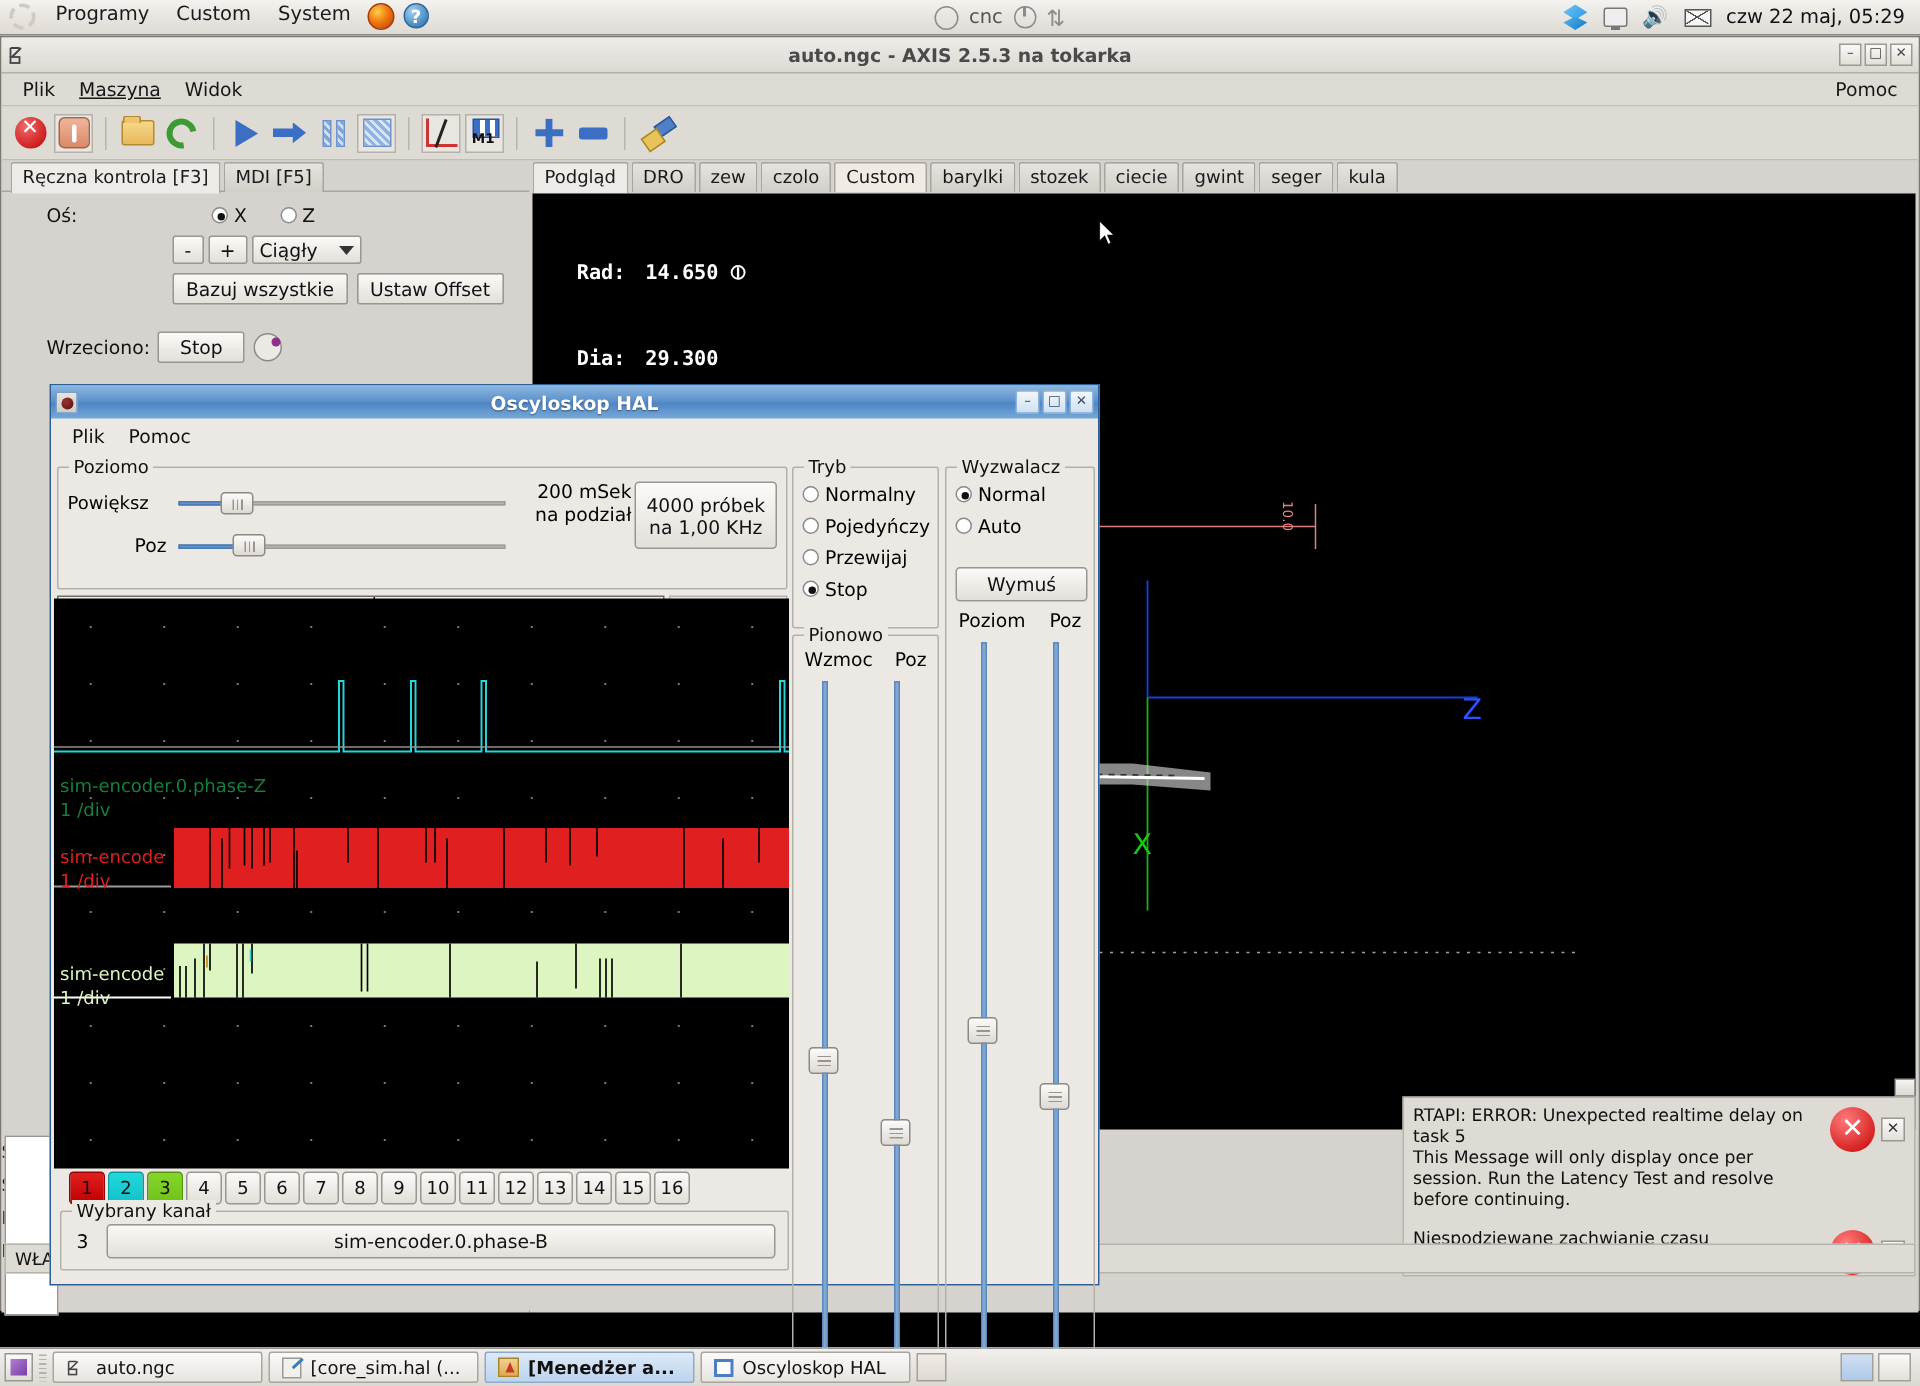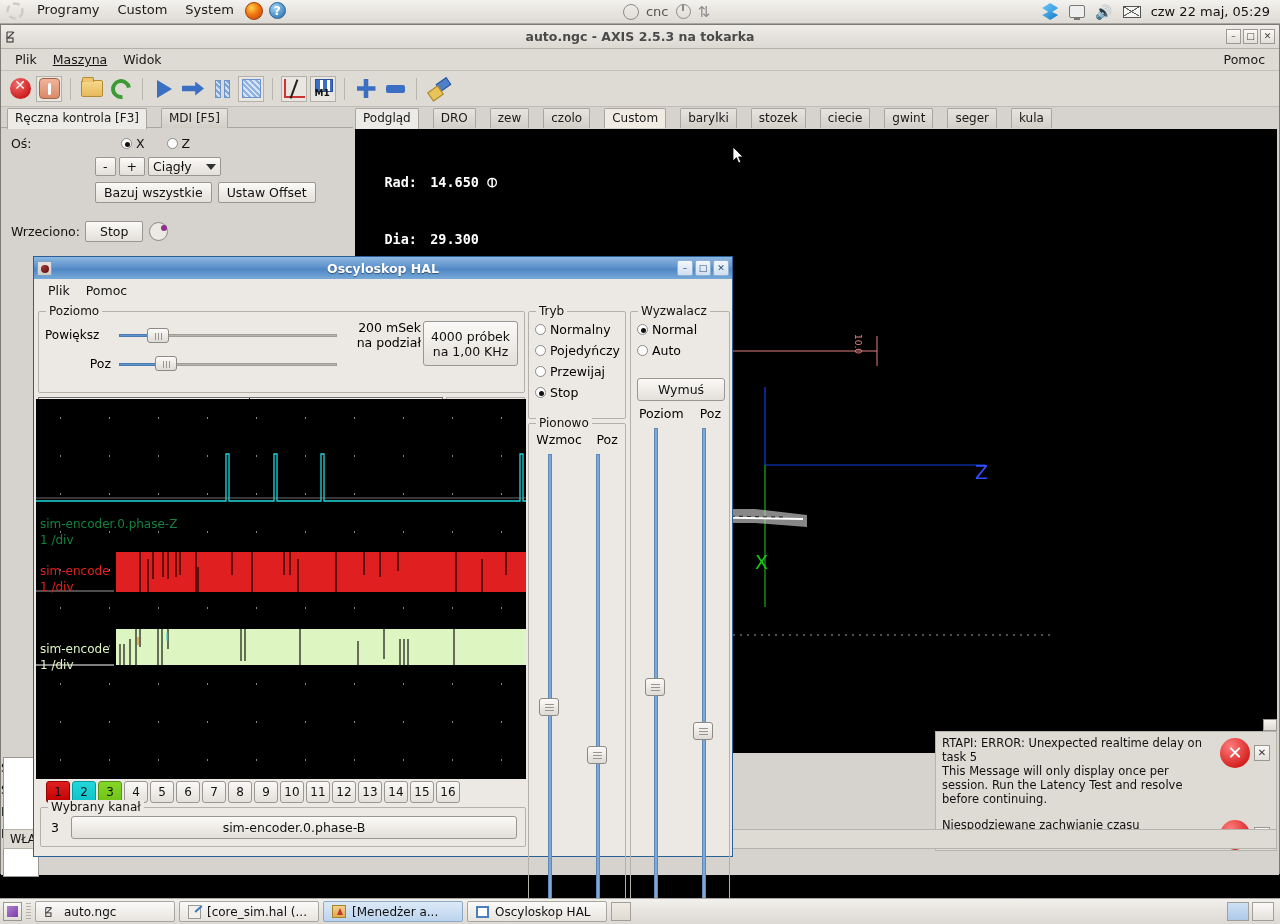--- a/index.html
+++ b/index.html
@@ -108,24 +108,24 @@
   .ic-brush{width:22px;height:20px;position:relative;}
   .ic-brush:before{content:"";position:absolute;left:10px;top:1px;width:11px;height:7px;background:#4f7fc7;transform:rotate(-35deg);border:1px solid #2d5796;}
   .ic-brush:after{content:"";position:absolute;left:2px;top:9px;width:11px;height:9px;background:#e8c35a;transform:rotate(-35deg);border:1px solid #a8842c;}
 
   .axis-body{position:relative;height:calc(850px - 24px - 22px - 36px);}
 
   
   .mc-pane{position:absolute;left:0;top:0;width:352px;bottom:0;background:#d6d2cd;}
   .nb-tabs{display:flex;align-items:flex-end;height:21px;padding-left:6px;}
   .nb-tab{border:1px solid #a9a5a0;border-bottom:none;padding:2px 7px 3px;font-size:12px;
-     background:linear-gradient(to bottom,#e7e4df,#d2cec8);color:#1a1a1a;margin-right:14px;border-radius:2px 2px 0 0;}
+     background:linear-gradient(to bottom,#e7e4df,#d2cec8);color:#1a1a1a;margin-right:2px;border-radius:2px 2px 0 0;}
   .nb-tab.active{background:#edebe7;padding-bottom:4px;position:relative;top:1px;}
   .nb-line{height:1px;background:#a9a5a0;margin-top:-1px;}
-  .mc-body{padding:8px 10px;font-size:12.5px;color:#111;}
+  .mc-body{padding:8px 10px;font-size:12.5px;color:#111;margin-left:20px;}
   .row{display:flex;align-items:center;margin-bottom:6px;}
   .lbl{width:82px;}
   .radio{width:11px;height:11px;border-radius:50%;border:1px solid #8a8a8a;background:#fff;
      display:inline-block;position:relative;margin-right:4px;vertical-align:-1px;}
   .radio.on:after{content:"";position:absolute;left:2.5px;top:2.5px;width:5px;height:5px;border-radius:50%;background:#111;}
   .btn{border:1px solid #9a9691;background:linear-gradient(to bottom,#fbfaf8,#e3dfd9);
      padding:2px 8px;font-size:12.5px;color:#111;border-radius:2px;}
   .btn.sm{padding:1px 7px;}
   .combo{border:1px solid #9a9691;background:linear-gradient(to bottom,#fbfaf8,#e3dfd9);
      padding:1px 4px;font-size:12.5px;display:flex;align-items:center;gap:14px;border-radius:2px;}
@@ -167,21 +167,21 @@
      display:flex;align-items:center;padding:0 3px;gap:4px;}
   .tb-show{width:19px;height:19px;border:1px solid #9a9691;
      background:linear-gradient(to bottom,#fbfaf8,#e0dcd6);position:relative;}
   .tb-show:after{content:"";position:absolute;left:3px;top:3px;width:11px;height:11px;
      background:linear-gradient(135deg,#b07fd0,#7a3ea8);}
   .tb-grip{width:5px;height:18px;background:
      repeating-linear-gradient(to bottom,#b5b1ab 0 1px,transparent 1px 3px);}
   .tb-task{height:21px;display:flex;align-items:center;gap:6px;padding:0 8px;min-width:140px;
      border:1px solid #a9a5a0;border-radius:2px;font-size:12px;color:#111;
      background:linear-gradient(to bottom,#fbfaf9,#e7e4df);}
-  .tb-task.active{background:linear-gradient(to bottom,#dce9f7,#bcd4ee);font-weight:normal;border-color:#8ea9c6;}
+  .tb-task.active{background:linear-gradient(to bottom,#dce9f7,#bcd4ee);font-weight:bold;border-color:#8ea9c6;}
   .tsk-ic{width:14px;height:14px;flex:none;}
   .ic-axis{color:#555;font-size:12px;}
   .ic-edit{width:13px;height:14px;background:#f2f0ea;border:1px solid #999;position:relative;}
   .ic-edit:after{content:"";position:absolute;left:5px;top:2px;width:9px;height:2px;background:#3a7bbd;transform:rotate(-42deg);}
   .ic-mgr{width:14px;height:13px;background:linear-gradient(to bottom,#f3cf8f,#e0ab4d);border:1px solid #a98426;position:relative;}
   .ic-mgr:after{content:"";position:absolute;left:4px;top:2px;width:0;height:0;border-left:3px solid transparent;border-right:3px solid transparent;border-bottom:7px solid #c0392b;}
   .ic-scope{width:13px;height:12px;border:2px solid #4c7fc0;background:#fff;}
   .tb-right{margin-left:auto;display:flex;align-items:center;gap:3px;padding-right:3px;}
   .tb-wsbtn{width:22px;height:19px;border:1px solid #a3a09b;background:linear-gradient(to bottom,#fbfaf9,#e4e0da);}
   .tb-wsbtn.on{background:linear-gradient(to bottom,#cfe0f3,#aec9e8);}

